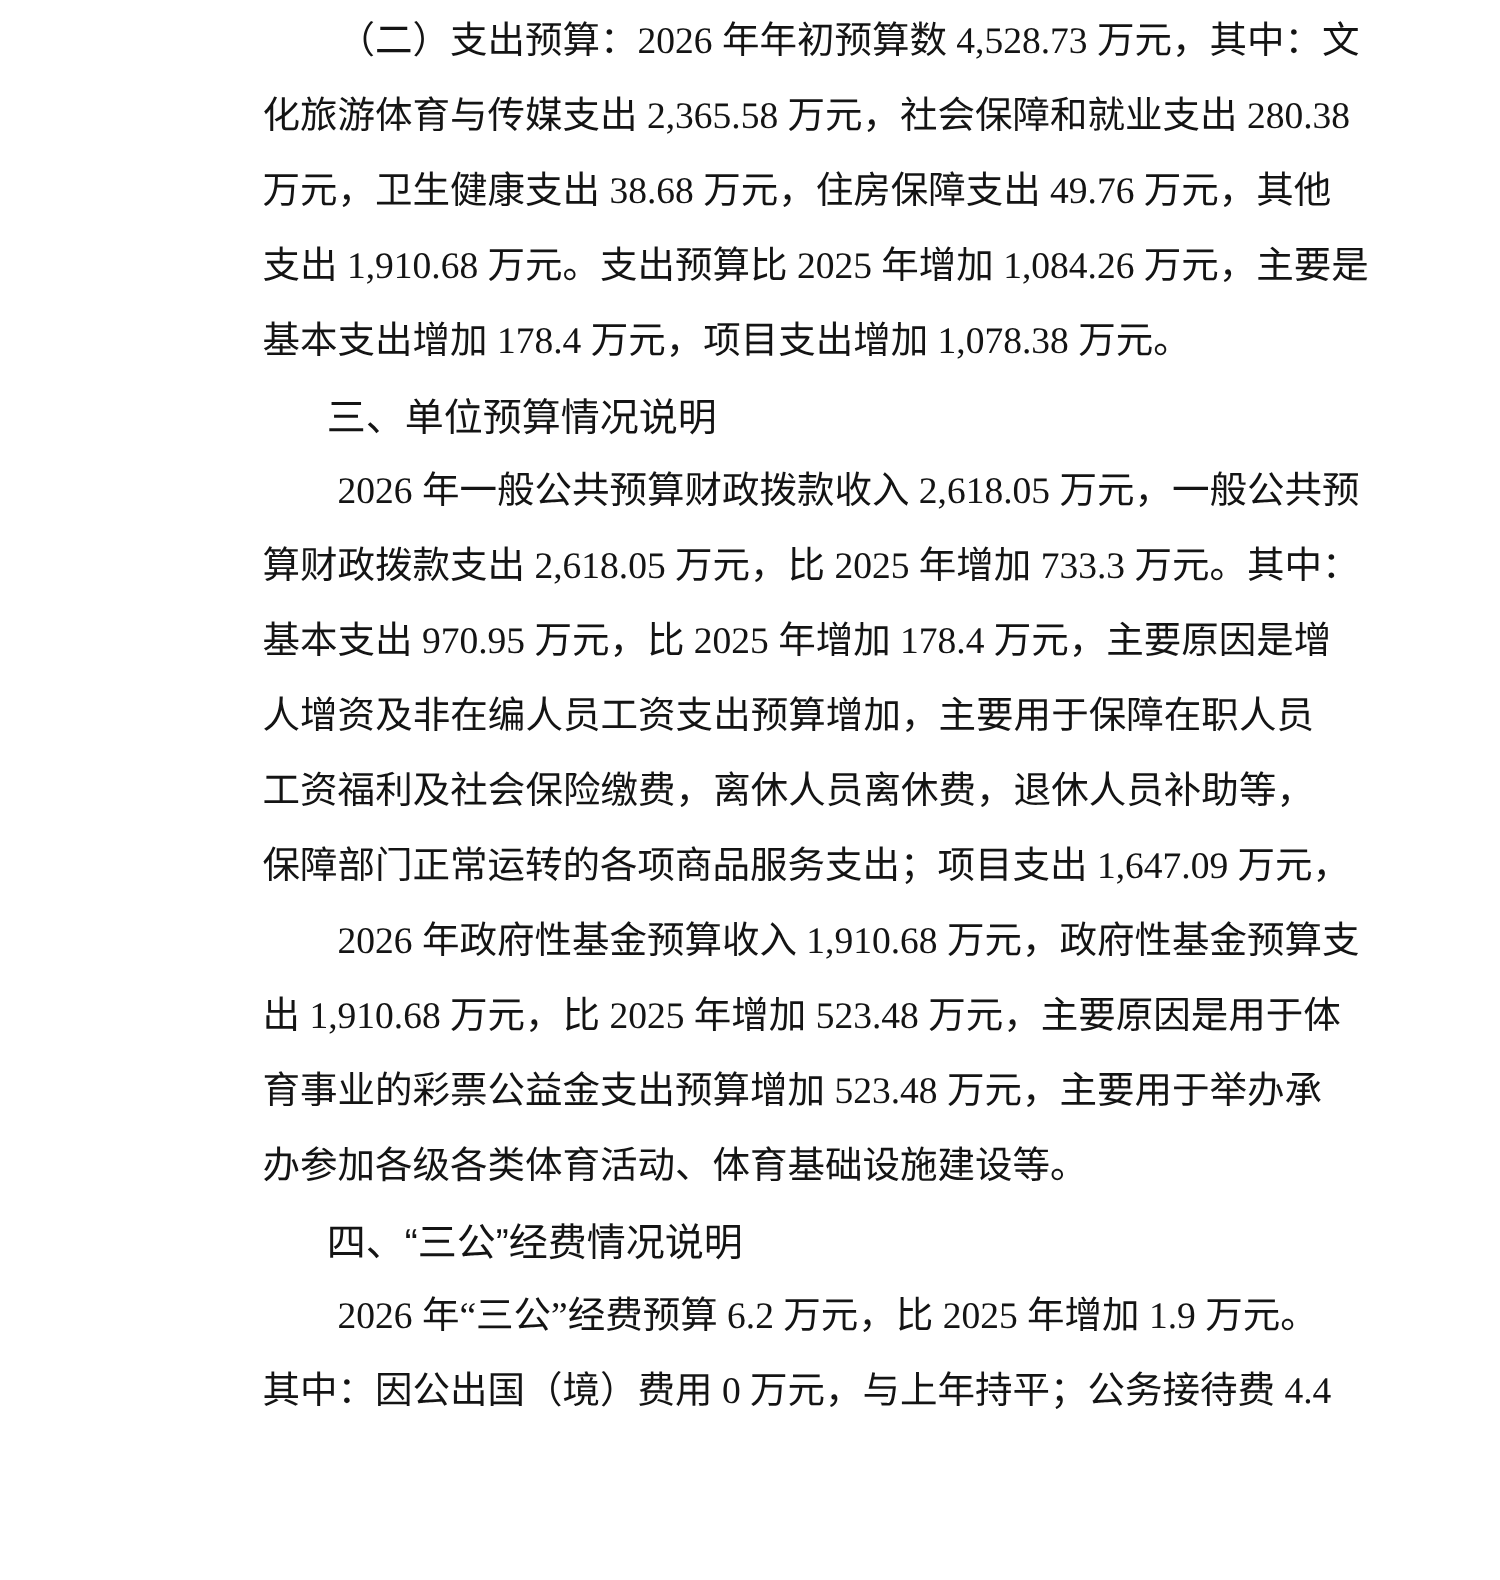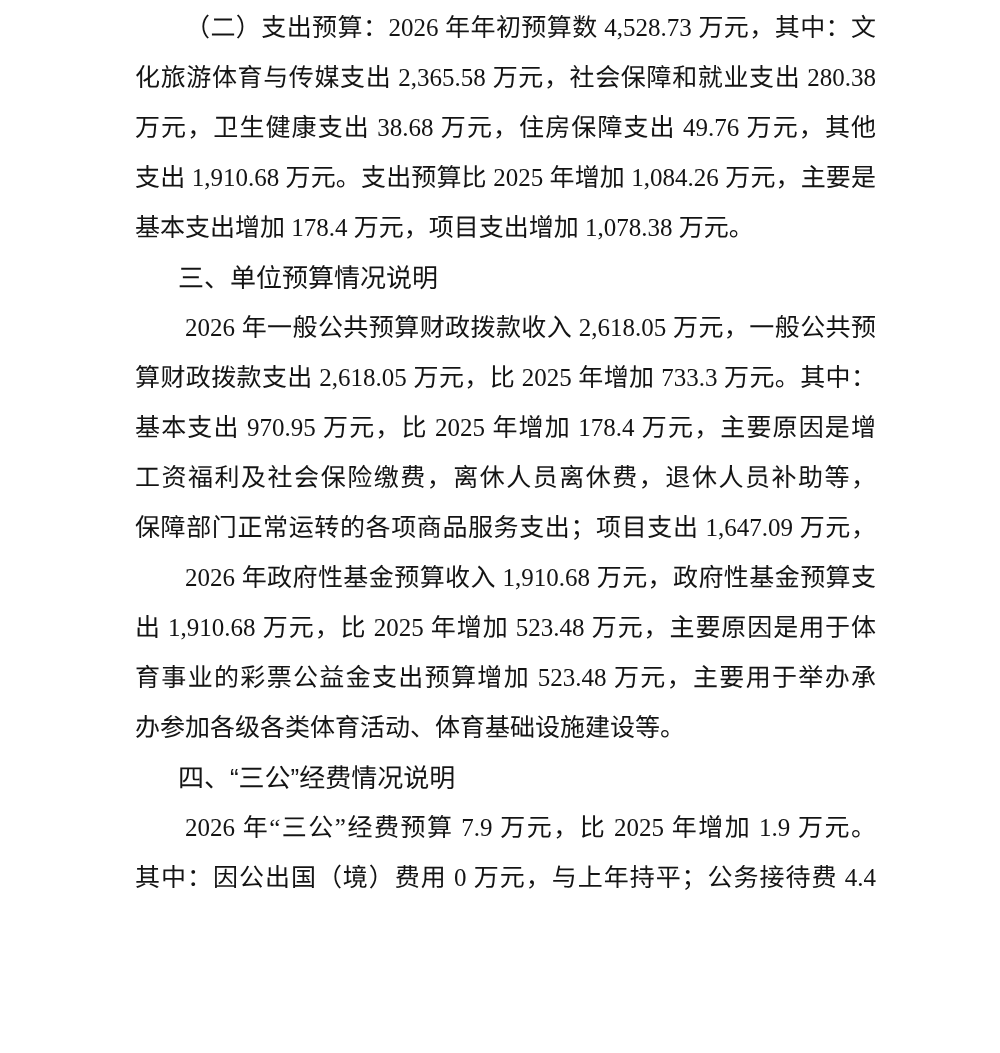--- a/index.html
+++ b/index.html
@@ -20,20 +20,21 @@
     background: #ffffff;
     color: #141414;
   }
   .line {
     font-family: "Liberation Serif", "DejaVu Serif", serif;
     font-size: 25px;
     line-height: 50px;
     height: 50px;
     white-space: nowrap;
     text-align: left;
+    margin-left: 40px;
   }
   .line.fill {
     text-align: justify;
     text-align-last: justify;
     text-justify: auto;
   }
   .line.indent {
     text-indent: 2em;
   }
   .line.heading {
@@ -52,23 +53,24 @@
   <div>
       <div class="line indent fill">（二）支出预算：2026 年年初预算数 4,528.73 万元，其中：文</div>
       <div class="line fill">化旅游体育与传媒支出 2,365.58 万元，社会保障和就业支出 280.38</div>
       <div class="line fill">万元，卫生健康支出 38.68 万元，住房保障支出 49.76 万元，其他</div>
       <div class="line fill">支出 1,910.68 万元。支出预算比 2025 年增加 1,084.26 万元，主要是</div>
       <div class="line">基本支出增加 178.4 万元，项目支出增加 1,078.38 万元。</div>
       <div class="line heading">三、单位预算情况说明</div>
       <div class="line indent fill">2026 年一般公共预算财政拨款收入 2,618.05 万元，一般公共预</div>
       <div class="line fill">算财政拨款支出 2,618.05 万元，比 2025 年增加 733.3 万元。其中：</div>
       <div class="line fill">基本支出 970.95 万元，比 2025 年增加 178.4 万元，主要原因是增</div>
+      <div class="line fill">人增资及非在编人员工资支出预算增加，主要用于保障在职人员</div>
       <div class="line fill">工资福利及社会保险缴费，离休人员离休费，退休人员补助等，</div>
       <div class="line fill">保障部门正常运转的各项商品服务支出；项目支出 1,647.09 万元，</div>
       <div class="line indent fill">2026 年政府性基金预算收入 1,910.68 万元，政府性基金预算支</div>
       <div class="line fill">出 1,910.68 万元，比 2025 年增加 523.48 万元，主要原因是用于体</div>
       <div class="line fill">育事业的彩票公益金支出预算增加 523.48 万元，主要用于举办承</div>
       <div class="line">办参加各级各类体育活动、体育基础设施建设等。</div>
       <div class="line heading">四、“三公”经费情况说明</div>
-      <div class="line indent fill">2026 年“三公”经费预算 7.9 万元，比 2025 年增加 1.9 万元。</div>
+      <div class="line indent fill">2026 年“三公”经费预算 6.2 万元，比 2025 年增加 1.9 万元。</div>
       <div class="line fill">其中：因公出国（境）费用 0 万元，与上年持平；公务接待费 4.4</div>
     </div>
 </main>
 
 </body></html>

